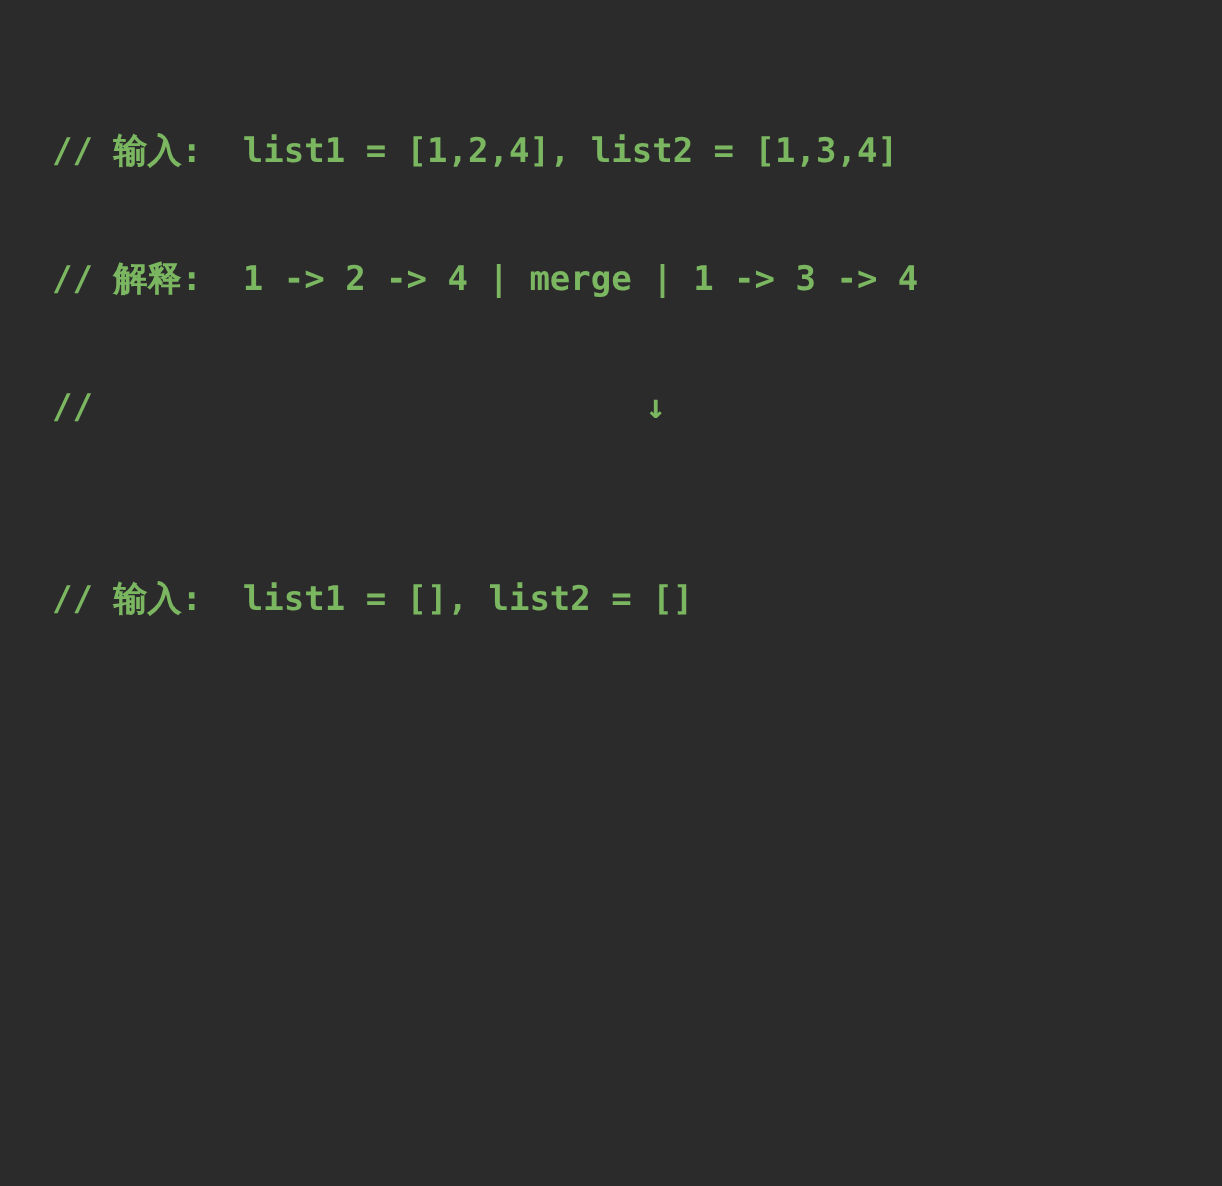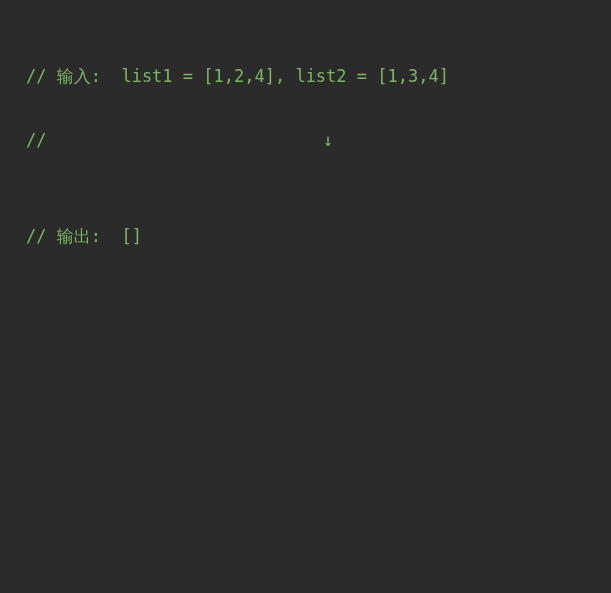--- a/index.html
+++ b/index.html
@@ -12,30 +12,32 @@
   .code-block {
     font-family: "Menlo", "Consolas", "DejaVu Sans Mono", monospace;
     font-size: 17px;
     line-height: 32px;
     color: #7bb661;
     white-space: pre;
     padding: 28px 26px;
   }
   .code-line {
     display: block;
+    font-weight: bold;
   }
 </style>
 </head>
 <body>
 
 <div class="code-block">
 <span class="code-line">// 输入:  list1 = [1,2,4], list2 = [1,3,4]</span>
+<span class="code-line">// 解释:  1 -&gt; 2 -&gt; 4 | merge | 1 -&gt; 3 -&gt; 4</span>
 <span class="code-line">//                           ↓</span>
 <span class="code-line"></span>
-<span class="code-line">// 输出:  []</span>
+<span class="code-line">// 输入:  list1 = [], list2 = []</span>
 
 
 <span class="code-line"></span>
 
 
 
 
 
 </div>
 

